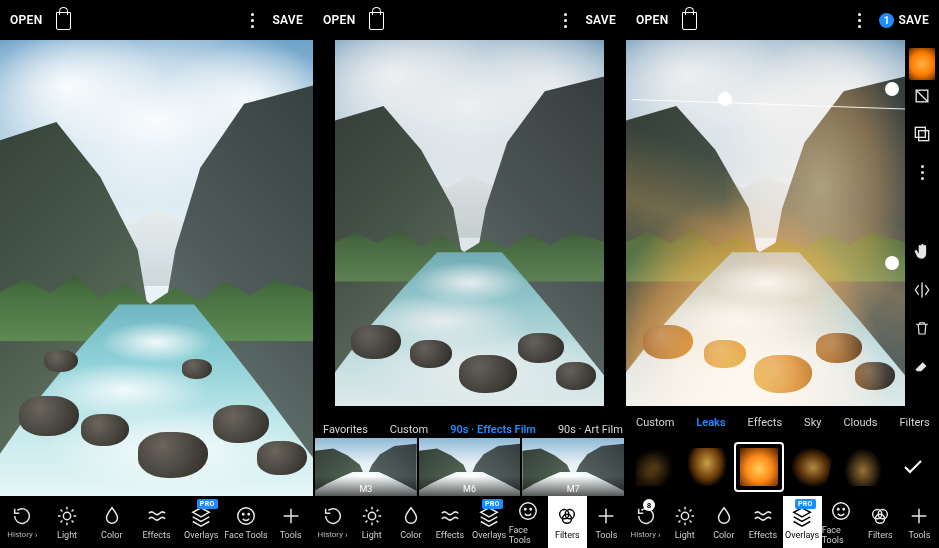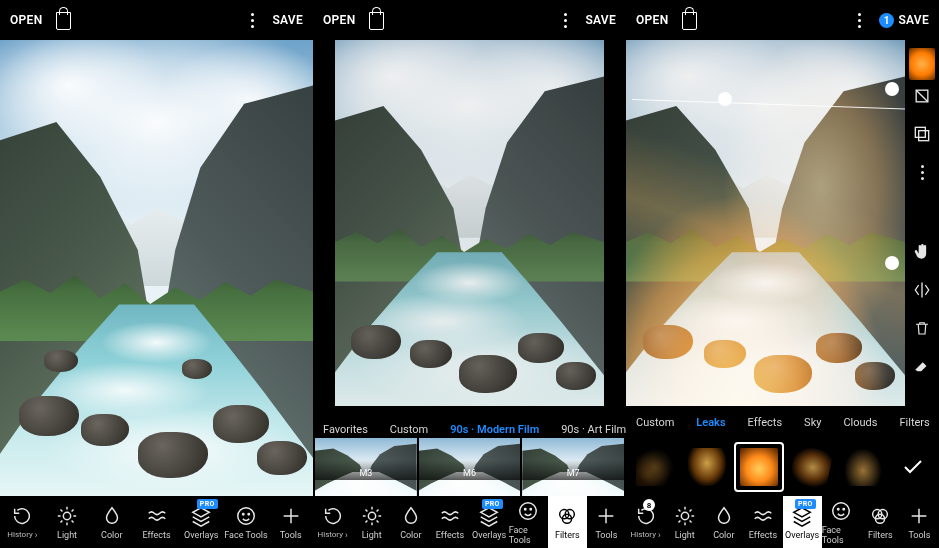--- a/index.html
+++ b/index.html
@@ -60,21 +60,21 @@
   
   .catrow{position:absolute;left:0;right:0;height:28px;display:flex;align-items:center;gap:22px;padding:0 10px;color:#d6d6d6;font-size:11px;overflow:hidden;white-space:nowrap;}
   .catrow .cat{cursor:pointer;}
   .catrow .cat.active{color:#1d8cff;font-weight:600;}
 
   
   .thumbs{position:absolute;left:0;right:0;height:58px;display:flex;gap:2px;padding:0 2px;overflow:hidden;}
   .thumb{position:relative;flex:1;min-width:0;background:#222;cursor:pointer;overflow:hidden;}
   .thumb .mini{position:absolute;inset:0;}
   .thumb .mini .sky{background:linear-gradient(#8fb9d6,#e9f2f7 45%);} 
-  .thumb .lbl{position:absolute;left:0;right:0;bottom:16px;text-align:center;font-size:9px;color:#fff;background:linear-gradient(transparent, rgba(0,0,0,.65));padding:8px 0 2px;}
+  .thumb .lbl{position:absolute;left:0;right:0;bottom:0;text-align:center;font-size:9px;color:#fff;background:linear-gradient(transparent, rgba(0,0,0,.65));padding:8px 0 2px;}
 
   
   .ovthumbs{position:absolute;left:0;right:0;height:58px;display:flex;gap:6px;padding:0 6px;align-items:center;}
   .ov{width:46px;height:46px;border-radius:2px;background:#000;position:relative;cursor:pointer;flex:0 0 auto;}
   .ov.sel{outline:2px solid #fff;outline-offset:0;}
   .ov .g{position:absolute;inset:4px;border-radius:2px;}
   .check-col{margin-left:auto;width:40px;display:flex;align-items:center;justify-content:center;color:#fff;}
   .check-col svg{width:24px;height:24px;stroke:#fff;stroke-width:2;fill:none;}
 
   
@@ -221,21 +221,21 @@
       <div class="rock" style="left:6%;top:78%;width:50px;height:34px;"></div>
       <div class="rock" style="left:28%;top:82%;width:42px;height:28px;"></div>
       <div class="rock" style="left:46%;top:86%;width:58px;height:38px;"></div>
       <div class="rock" style="left:68%;top:80%;width:46px;height:30px;"></div>
       <div class="rock" style="left:82%;top:88%;width:40px;height:28px;"></div>
     </div>
 
     <div class="catrow" style="bottom:112px;align-items:flex-end;">
       <span class="cat">Favorites</span>
       <span class="cat">Custom</span>
-      <span class="cat active">90s · Modern Film</span>
+      <span class="cat active">90s · Effects Film</span>
       <span class="cat">90s · Art Film</span>
 
     </div>
 
     <div class="thumbs" style="bottom:52px;">
       <div class="thumb">
           <div class="mini">
             <div class="sky"></div>
             <div class="mtn-l"></div>
             <div class="mtn-r"></div>

